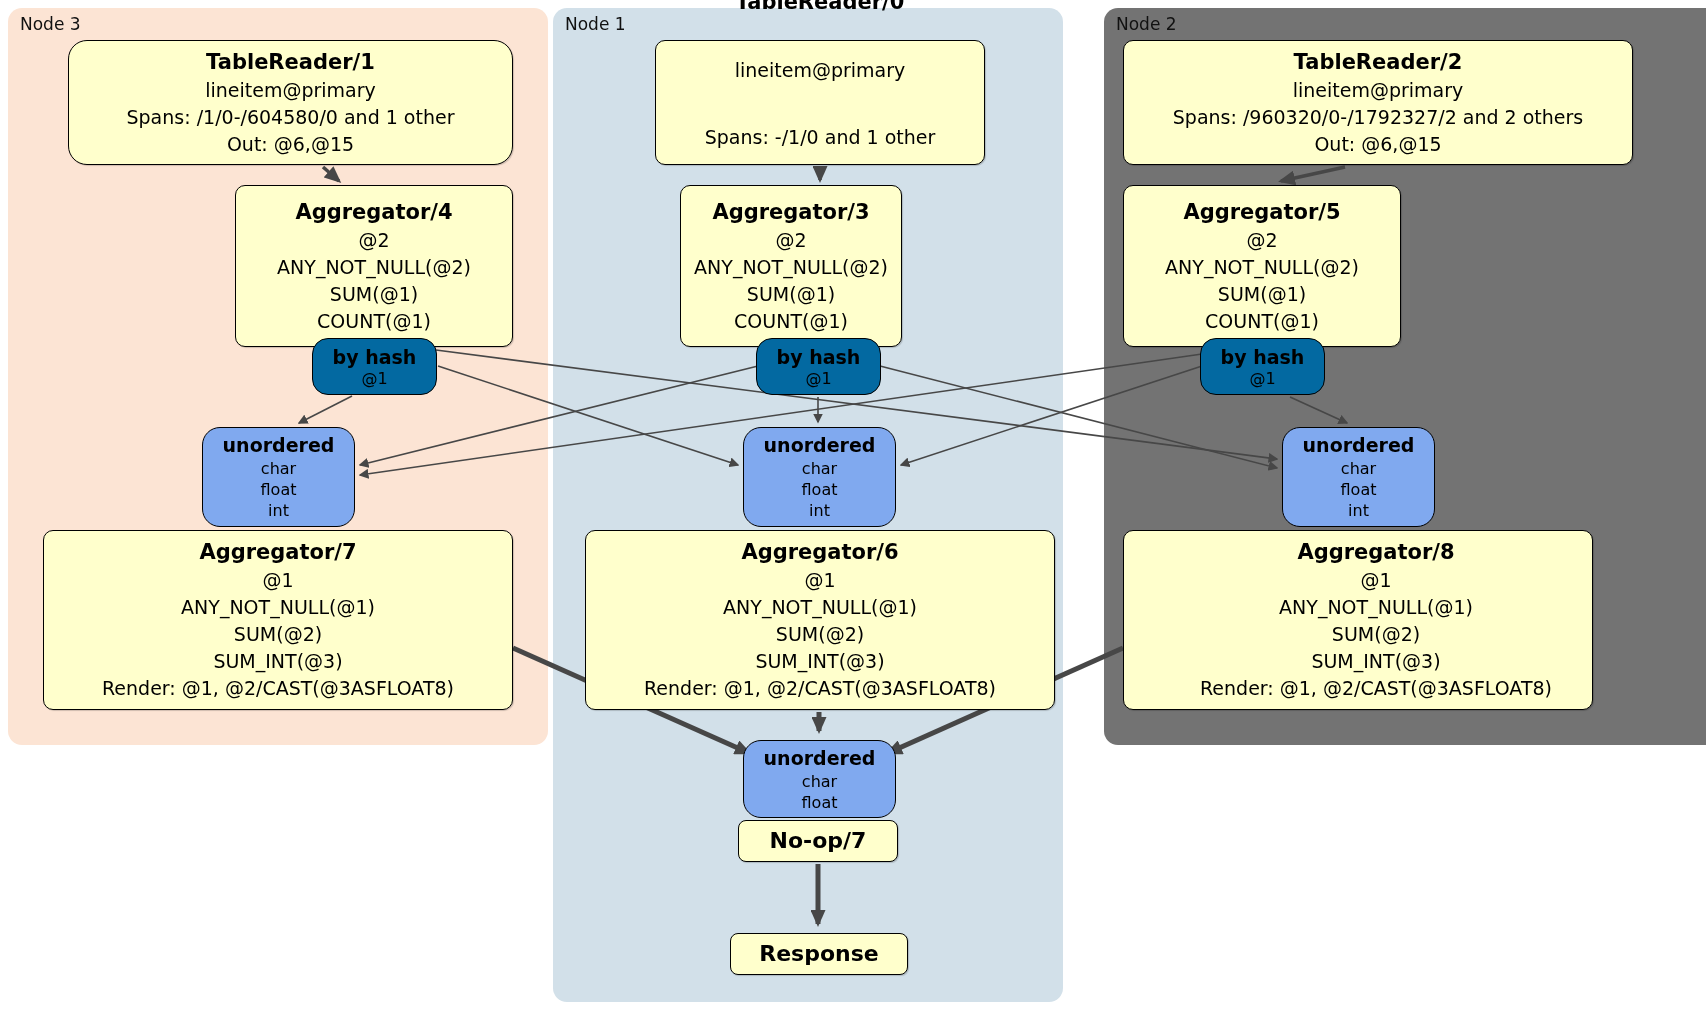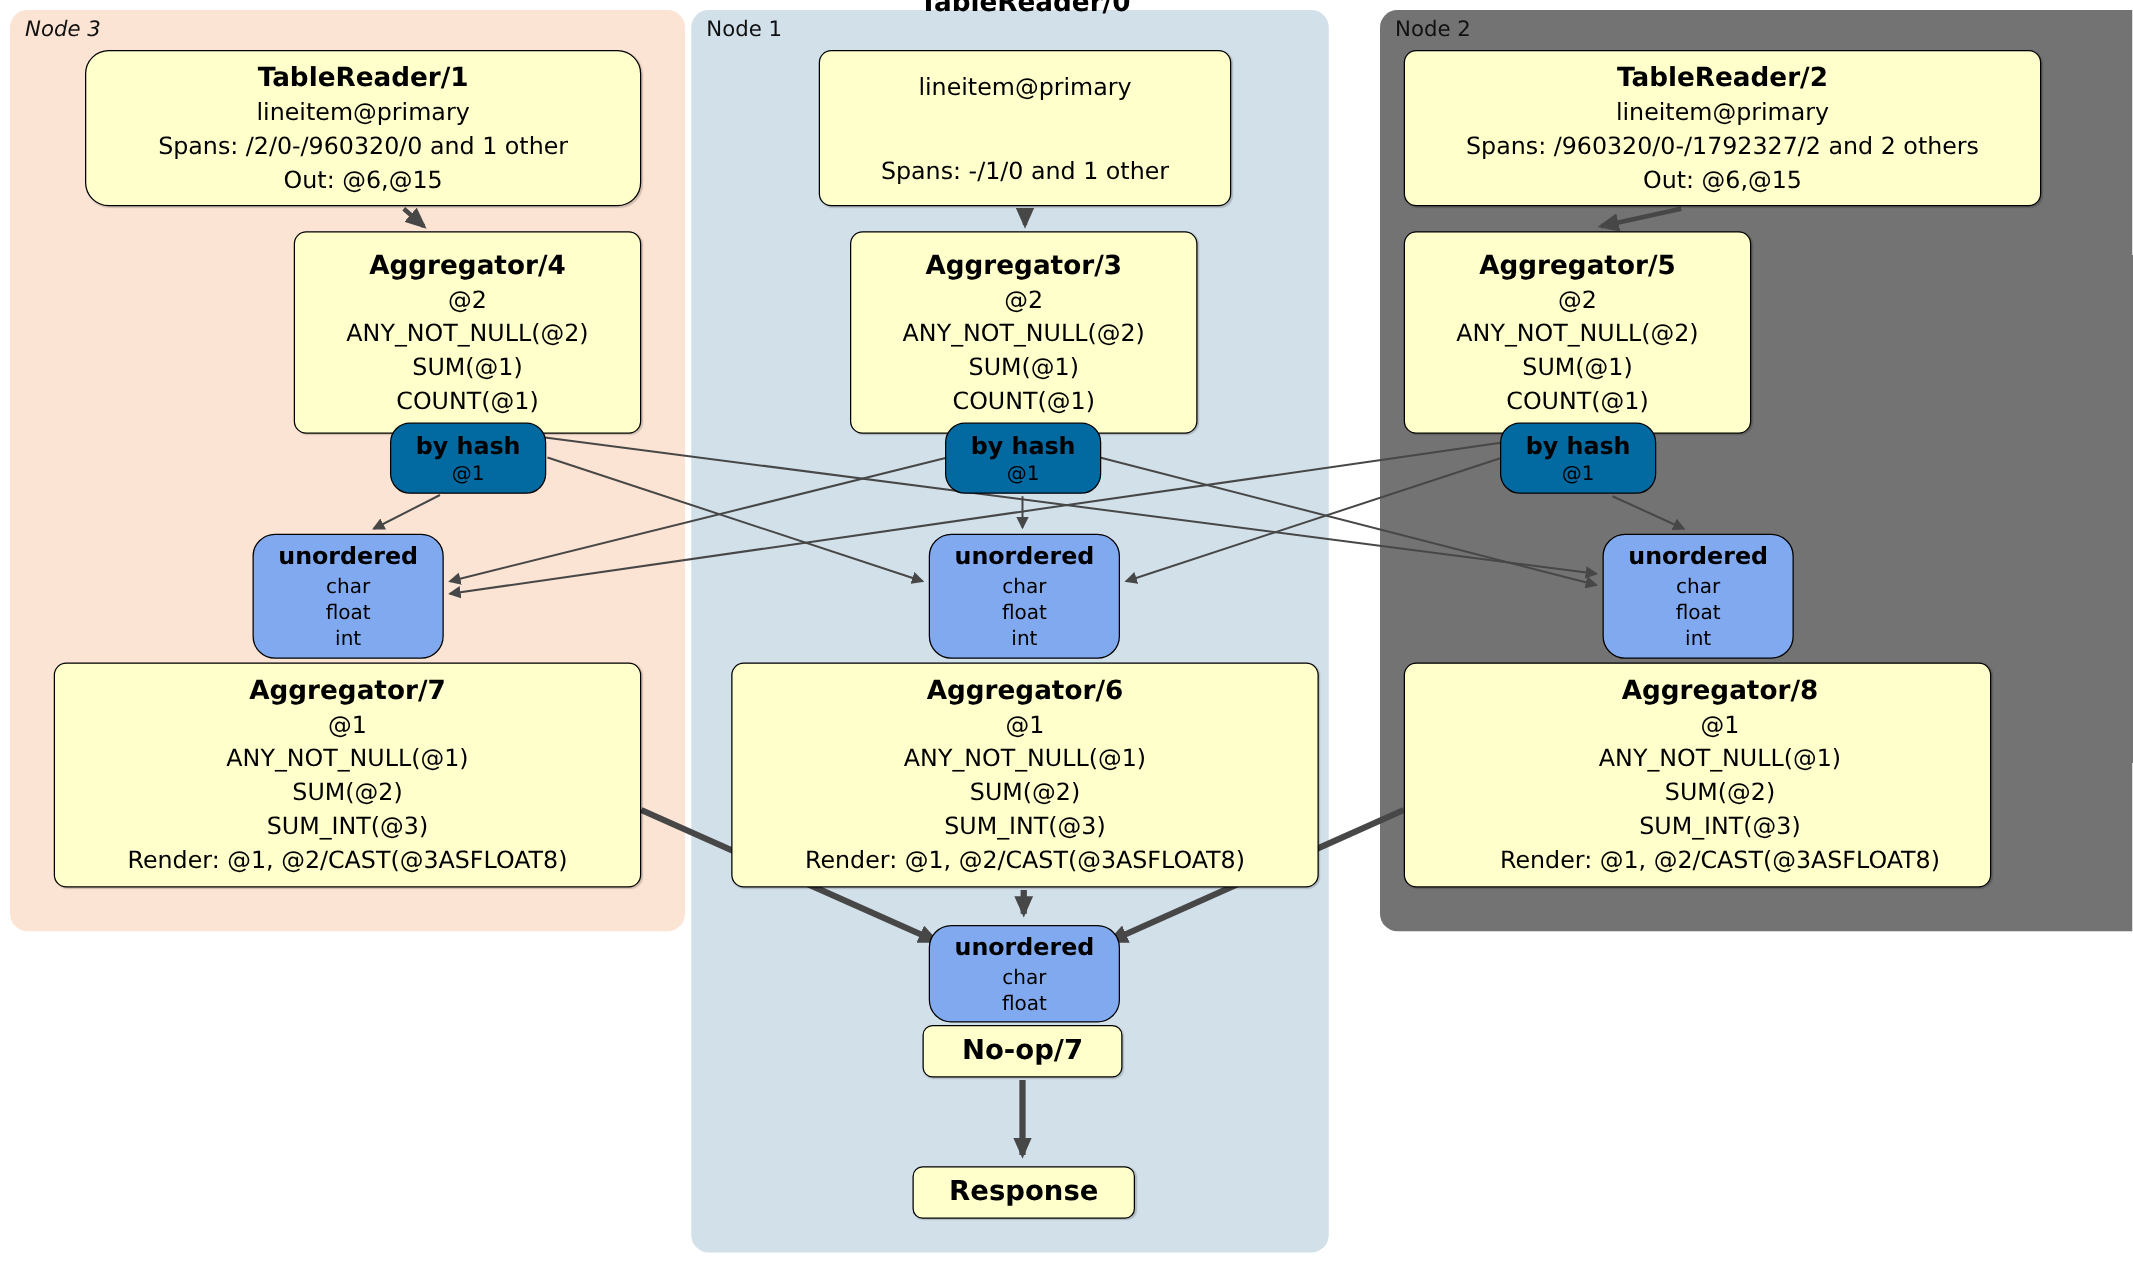--- a/index.html
+++ b/index.html
@@ -2,21 +2,21 @@
 <html><head>
 <meta charset="utf-8">
 <style>
   html,body{margin:0;padding:0;background:#ffffff;}
   .canvas{
     position:relative;width:1706px;height:1016px;background:#ffffff;overflow:hidden;
     font-family:"DejaVu Sans","Liberation Sans",sans-serif;color:#000;
   }
   
   .region{position:absolute;border-radius:14px;}
-  .r-node3{left:8px;top:8px;width:540px;height:737px;background:#fce4d4;font-style:italic;}
+  .r-node3{left:8px;top:8px;width:540px;height:737px;background:#fce4d4;}
   .r-node1{left:553px;top:8px;width:510px;height:994px;background:#d2e0e9;}
   .r-node2{left:1068px;top:8px;width:630px;height:737px;background:#737373;margin-left:36px;}
   .nlabel{position:absolute;left:12px;top:6px;font-size:17px;color:#111;}
   
   svg.edges{position:absolute;left:0;top:0;width:1706px;height:1016px;z-index:2;}
   .mesh{stroke:#474747;stroke-width:1.6px;}
   .tra{stroke:#474747;stroke-width:3.5px;}
   .thick{stroke:#474747;stroke-width:5px;}
   
   .box{position:absolute;z-index:3;display:flex;flex-direction:column;align-items:center;justify-content:center;text-align:center;box-sizing:border-box;}
@@ -28,21 +28,21 @@
   .rtitle{font-size:19px;font-weight:bold;line-height:23px;}
   .rsub{font-size:16px;line-height:19px;}
   .stitle{font-size:19px;font-weight:bold;line-height:25px;}
   .sline{font-size:16px;line-height:21px;}
   .big{font-size:22px;font-weight:bold;line-height:26px;white-space:nowrap;}
   
   .b-tr1{left:68px;top:40px;width:445px;height:125px;border-radius:19px;}
   .b-tr0{left:655px;top:40px;width:330px;height:125px;gap:40px;}
   .b-tr2{left:1123px;top:40px;width:510px;height:125px;}
   .b-agg4{left:235px;top:185px;width:278px;height:162px;}
-  .b-agg3{left:680px;top:185px;width:278px;height:162px;}
+  .b-agg3{left:680px;top:185px;width:222px;height:162px;}
   .b-agg5{left:1123px;top:185px;width:278px;height:162px;}
   .b-rh3{left:312px;top:338px;width:125px;height:57px;}
   .b-rh1{left:756px;top:338px;width:125px;height:57px;}
   .b-rh2{left:1200px;top:338px;width:125px;height:57px;}
   .b-un3{left:202px;top:427px;width:153px;height:100px;}
   .b-un1{left:743px;top:427px;width:153px;height:100px;}
   .b-un2{left:1282px;top:427px;width:153px;height:100px;}
   .b-agg7{left:43px;top:530px;width:470px;height:180px;}
   .b-agg6{left:585px;top:530px;width:470px;height:180px;}
   .b-agg8{left:1123px;top:530px;width:470px;height:180px;padding-left:36px;}
@@ -92,21 +92,21 @@
     <line class="thick" x1="513" y1="648" x2="749" y2="753" marker-end="url(#ahB)"></line>
     <line class="thick" x1="819" y1="712" x2="819" y2="731" marker-end="url(#ahB)"></line>
     <line class="thick" x1="1123" y1="648" x2="888" y2="753" marker-end="url(#ahB)"></line>
 
     <line class="thick" x1="818" y1="864" x2="818" y2="924" marker-end="url(#ahB)"></line>
   </svg>
 
   <div class="box proc b-tr1">
     <div class="ptitle">TableReader/1</div>
     <div class="pline">lineitem@primary</div>
-    <div class="pline">Spans: /2/0-/960320/0 and 1 other</div>
+    <div class="pline">Spans: /1/0-/604580/0 and 1 other</div>
     <div class="pline">Out: @6,@15</div>
   </div>
   <div class="box proc b-agg4">
     <div class="ptitle">Aggregator/4</div>
     <div class="pline">@2</div>
     <div class="pline">ANY_NOT_NULL(@2)</div>
     <div class="pline">SUM(@1)</div>
     <div class="pline">COUNT(@1)</div>
   </div>
   <div class="box router b-rh3">

